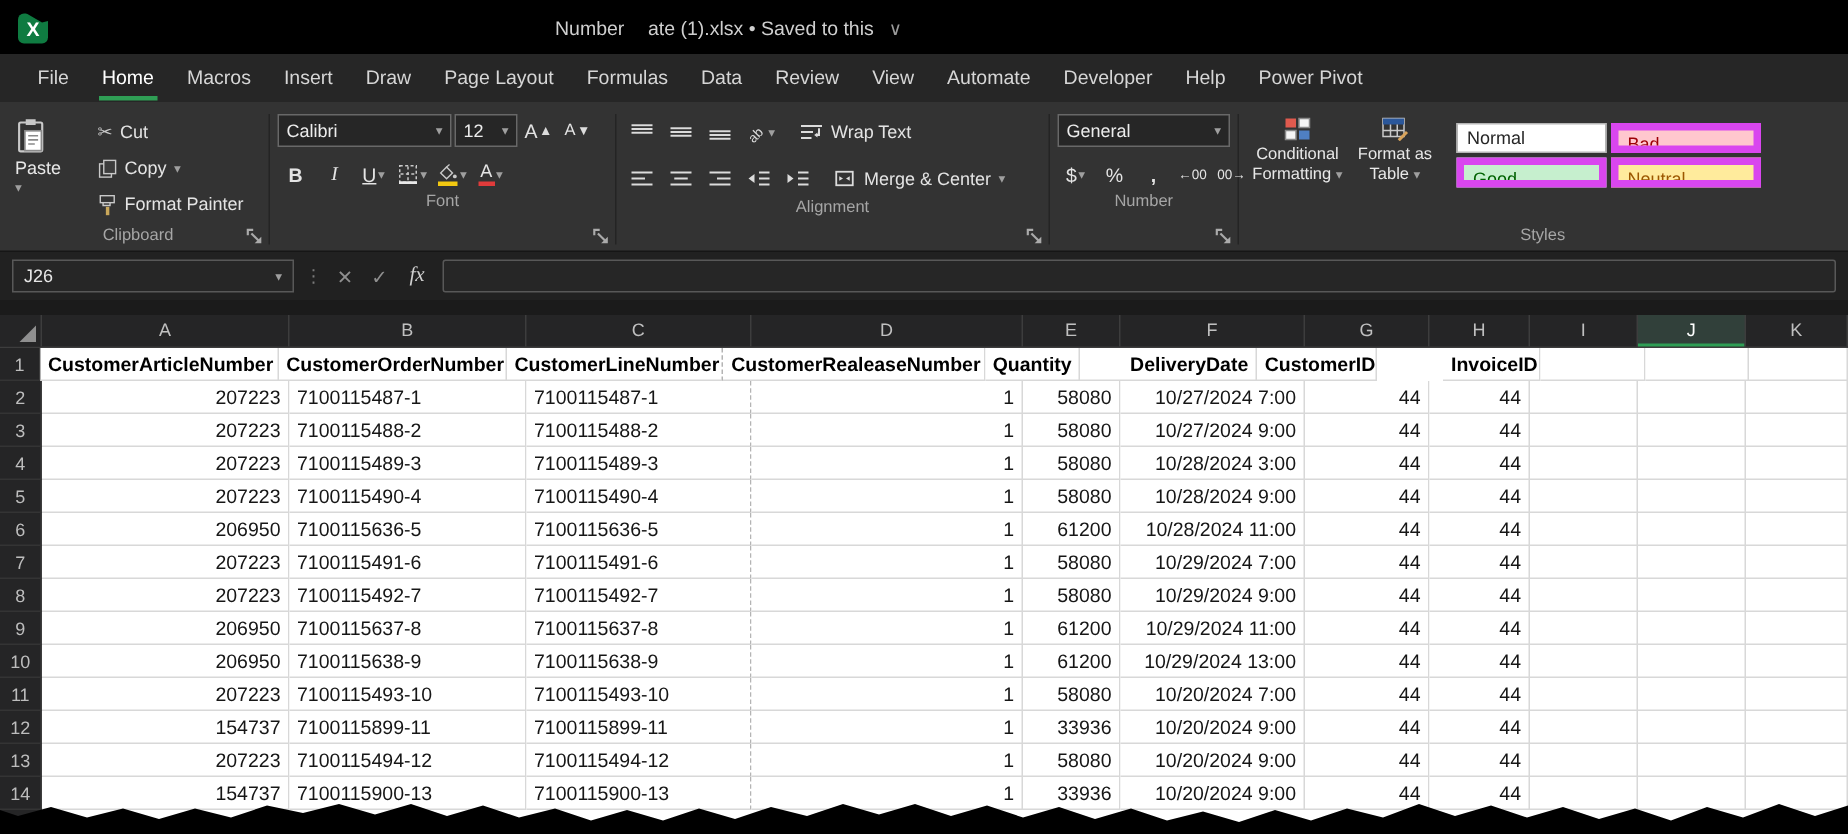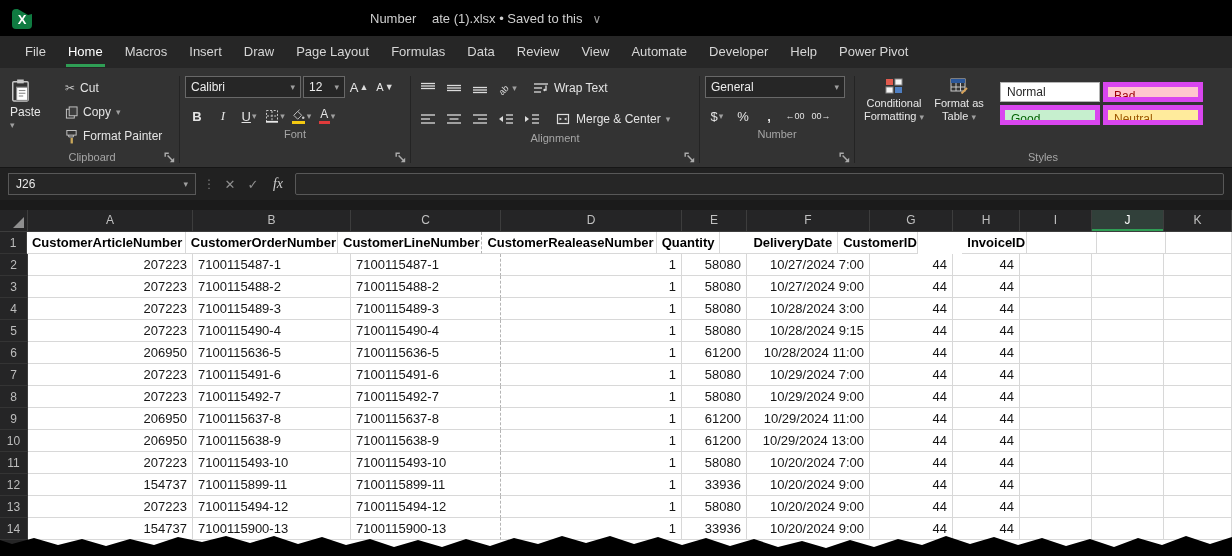--- a/index.html
+++ b/index.html
@@ -398,21 +398,21 @@
           </div>
         </div>
       </div>
       <div class="glabel">Alignment</div>
       <svg class="launcher">
           <use href="#i-launcher"></use>
         </svg>
     </div>
     <div class="gdiv"></div>
 
-    <div class="group" style="width:152px">
+    <div class="group" style="width:123px">
       <div class="grows">
         <div class="rrow">
           <div class="combo" style="width:140px">
             <span>General</span>
             <span class="chev">▾</span>
           </div>
         </div>
         <div class="rrow">
           <div class="ibtn">
             <span>$</span>
@@ -545,21 +545,21 @@
           <div class="cell" style="width: 72px;"></div>
           <div class="cell" style="width: 68px;"></div>
         </div>
         <div class="grow">
           <div class="rown">5</div>
           <div class="cell ar" style="width: 165px;">207223</div>
           <div class="cell" style="width: 158px;">7100115490-4</div>
           <div class="cell dashR" style="width: 150px;">7100115490-4</div>
           <div class="cell ar" style="width: 181px;">1</div>
           <div class="cell ar" style="width: 65px;">58080</div>
-          <div class="cell ar" style="width: 123px;">10/28/2024 9:15</div>
+          <div class="cell ar" style="width: 123px;">10/28/2024 9:00</div>
           <div class="cell ar" style="width: 83px;">44</div>
           <div class="cell ar" style="width: 67px;">44</div>
           <div class="cell" style="width: 72px;"></div>
           <div class="cell" style="width: 72px;"></div>
           <div class="cell" style="width: 68px;"></div>
         </div>
         <div class="grow">
           <div class="rown">6</div>
           <div class="cell ar" style="width: 165px;">206950</div>
           <div class="cell" style="width: 158px;">7100115636-5</div>

